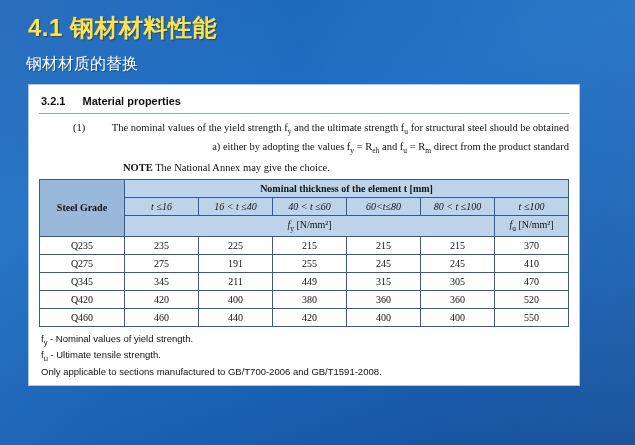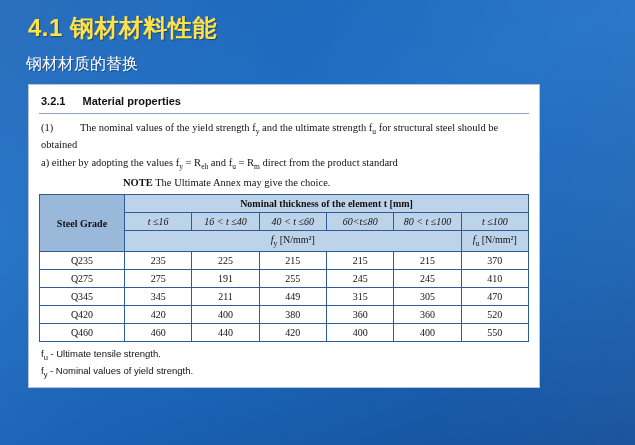--- a/index.html
+++ b/index.html
@@ -44,21 +44,21 @@
     top: 54px;
     color: #ffffff;
     font-size: 16px;
     font-weight: normal;
     text-shadow: 1px 1px 1px rgba(0,0,0,0.3);
   }
   .doc {
     position: absolute;
     left: 28px;
     top: 84px;
-    width: 512px;
+    width: 552px;
     background: #ffffff;
     border: 1px solid #b9c4d2;
     box-sizing: border-box;
     padding: 8px 10px 6px 10px;
     color: #111;
   }
   .clause-head {
     font-size: 11px;
     font-weight: bold;
     font-family: "Liberation Sans", sans-serif;
@@ -68,20 +68,21 @@
   .rule {
     border-top: 1px solid #8fa4bb;
     margin: 4px 0 6px 0;
   }
   .body-text {
     font-family: "Liberation Serif", serif;
     font-size: 10.5px;
     line-height: 1.5;
     margin: 2px 0 2px 2px;
     color: #111;
+    text-align: right;
   }
   .body-text .para-no { margin-right: 10px; }
   .indent { margin-left: 2px; }
   .note {
     font-family: "Liberation Serif", serif;
     font-size: 10.5px;
     margin: 5px 0 6px 52px;
   }
   .note b { font-variant: small-caps; margin-left: 32px; }
   sub { font-size: 7.5px; }
@@ -168,21 +169,21 @@
       <span style="display:inline-block;width:14px"></span><span>The nominal values of the yield strength f</span><sub>y</sub><span> and the ultimate strength f</span><sub>u</sub><span> for structural steel should be obtained</span>
     </div>
 
     <div class="body-text indent">
       <span>a) either by adopting the values f</span><sub>y</sub><span> = R</span><sub>eh</sub><span> and f</span><sub>u</sub><span> = R</span><sub>m</sub><span> direct from the product standard</span>
     </div>
 
 
     <div class="note">
       <b>NOTE</b>
-      <span>The Ultimate Annex may give the choice.</span>
+      <span>The National Annex may give the choice.</span>
     </div>
 
     <table class="props">
       <thead>
         <tr>
           <th class="steel-grade" rowspan="3">Steel Grade</th>
           <th class="hdr-main" colspan="6">Nominal thickness of the element t [mm]</th>
         </tr>
         <tr>
           <th class="hdr-sub">t ≤16</th>
@@ -245,23 +246,24 @@
           <td class="val">420</td>
           <td class="val">400</td>
           <td class="val">400</td>
           <td class="val">550</td>
         </tr>
       </tbody>
     </table>
 
     <div class="footnotes">
       <div>
+        <span>f</span><sub>y</sub><span> - Nominal values of yield strength.</span>
+      </div>
+      <div>
         <span>f</span><sub>u</sub><span> - Ultimate tensile strength.</span>
       </div>
-      <div>
-        <span>f</span><sub>y</sub><span> - Nominal values of yield strength.</span>
-      </div>
+      <div>Only applicable to sections manufactured to GB/T700-2006 and GB/T1591-2008.</div>
     </div>
 
   </div>
 
   <div class="corner-mark"></div>
 </div>
 
 </body></html>

